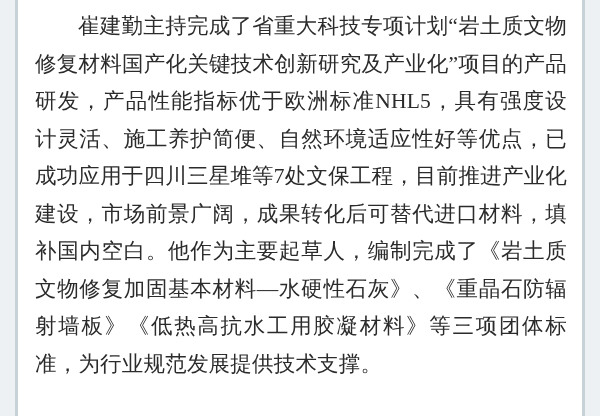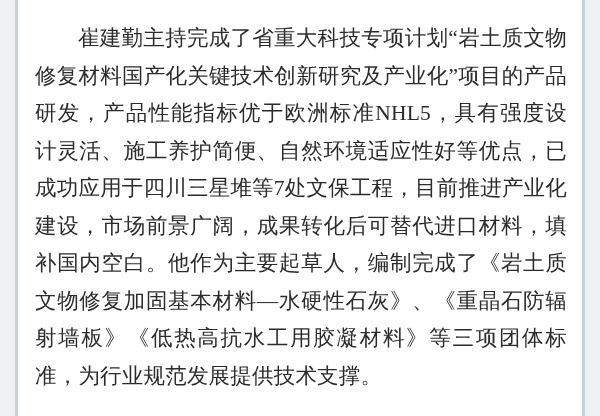--- a/index.html
+++ b/index.html
@@ -41,21 +41,21 @@
   .gutter.right .gutter-edge { left: 0; }
 
   #article {
     position: absolute;
     left: 21px;
     right: 21px;
     top: 0;
     bottom: 0;
     background: #ffffff;
     box-sizing: border-box;
-    padding: 20px 12px 0 14px;
+    padding: 8px 12px 0 14px;
   }
   .body-text {
     margin: 0;
     color: #2b2b2b;
     font-size: 21.5px;
     line-height: 37.5px;
     letter-spacing: 0.2px;
     text-align: justify;
     text-indent: 2em;
     font-family: "Liberation Serif", "DejaVu Serif", serif;

